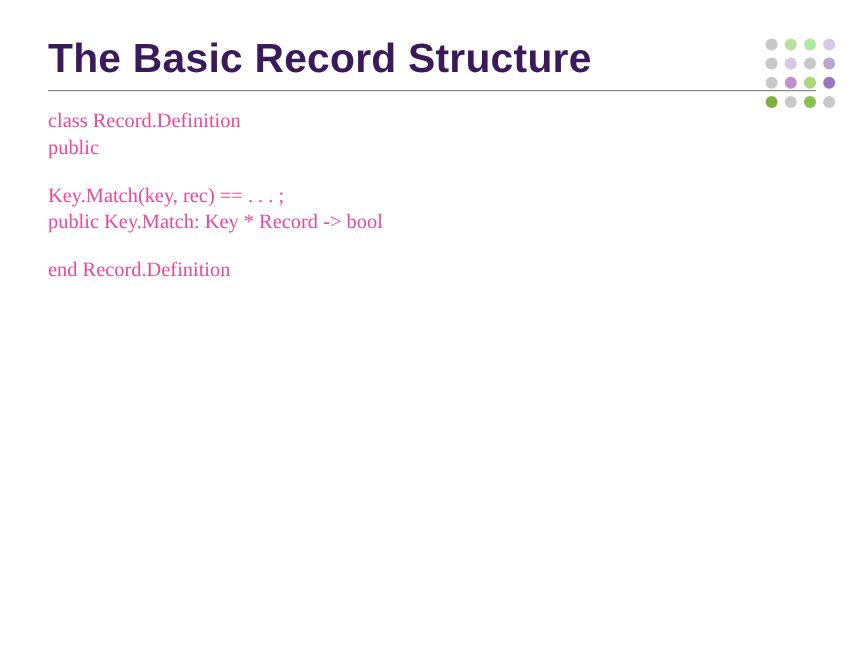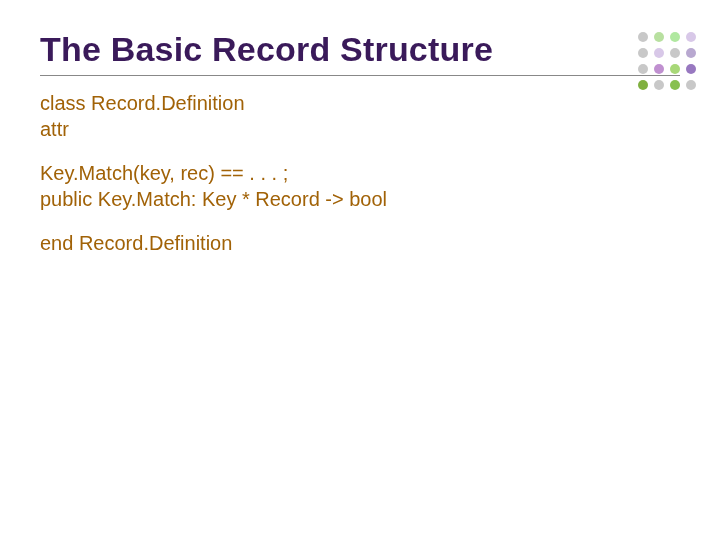--- a/index.html
+++ b/index.html
@@ -26,23 +26,24 @@
     color: #3a1a5a;
     margin: 0 0 4px 0;
     letter-spacing: 0.2px;
   }
   .rule {
     height: 1px;
     background: #888;
     margin: 6px 0 14px 0;
   }
   .body {
-    font-size: 20px;
+    font-size: 17px;
     line-height: 1.3;
-    color: #a16207;
+    color: #ec4899;
+    font-family: Liberation Serif, serif;
   }
   .block {
     margin-bottom: 18px;
   }
   .indent {
     padding-left: 70px;
   }
   .dot-matrix {
     position: absolute;
     top: 32px;
@@ -82,21 +83,21 @@
     <div class="dot" style="background:#c8c8c8"></div>
   </div>
 
   <h1 class="title">The Basic Record Structure</h1>
   <div class="rule"></div>
 
   <div class="body">
 
     <div class="block">
       <div>class Record.Definition</div>
-      <div>attr</div>
+      <div>public</div>
     </div>
 
 
     <div class="block">
       <div>Key.Match(key, rec) == . . . ;</div>
       <div>public Key.Match: Key * Record -&gt; bool</div>
     </div>
 
     <div class="block">
       <div>end Record.Definition</div>

